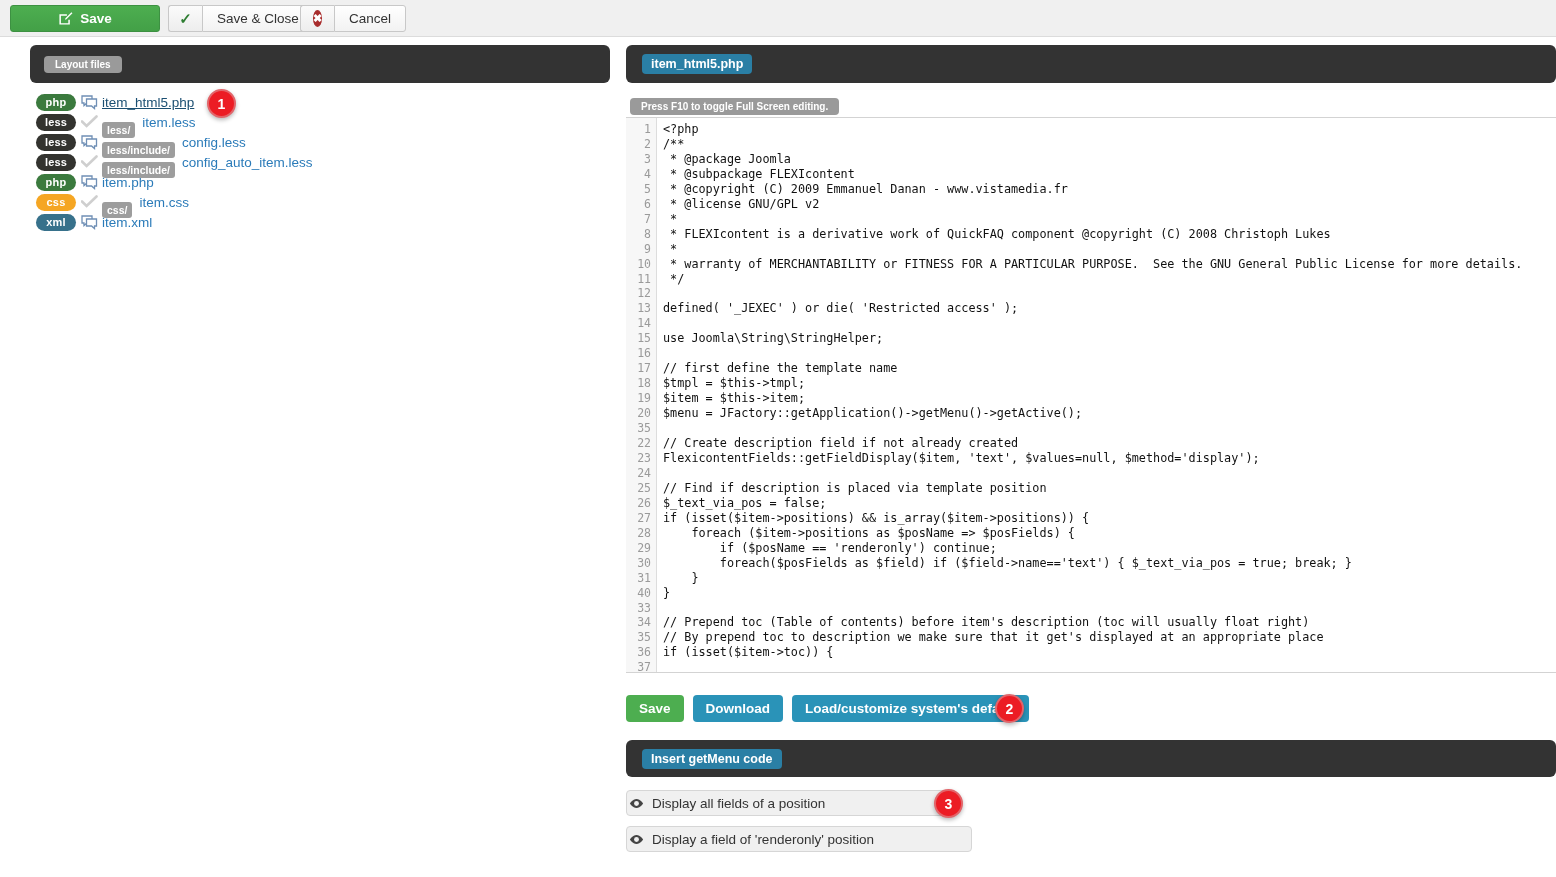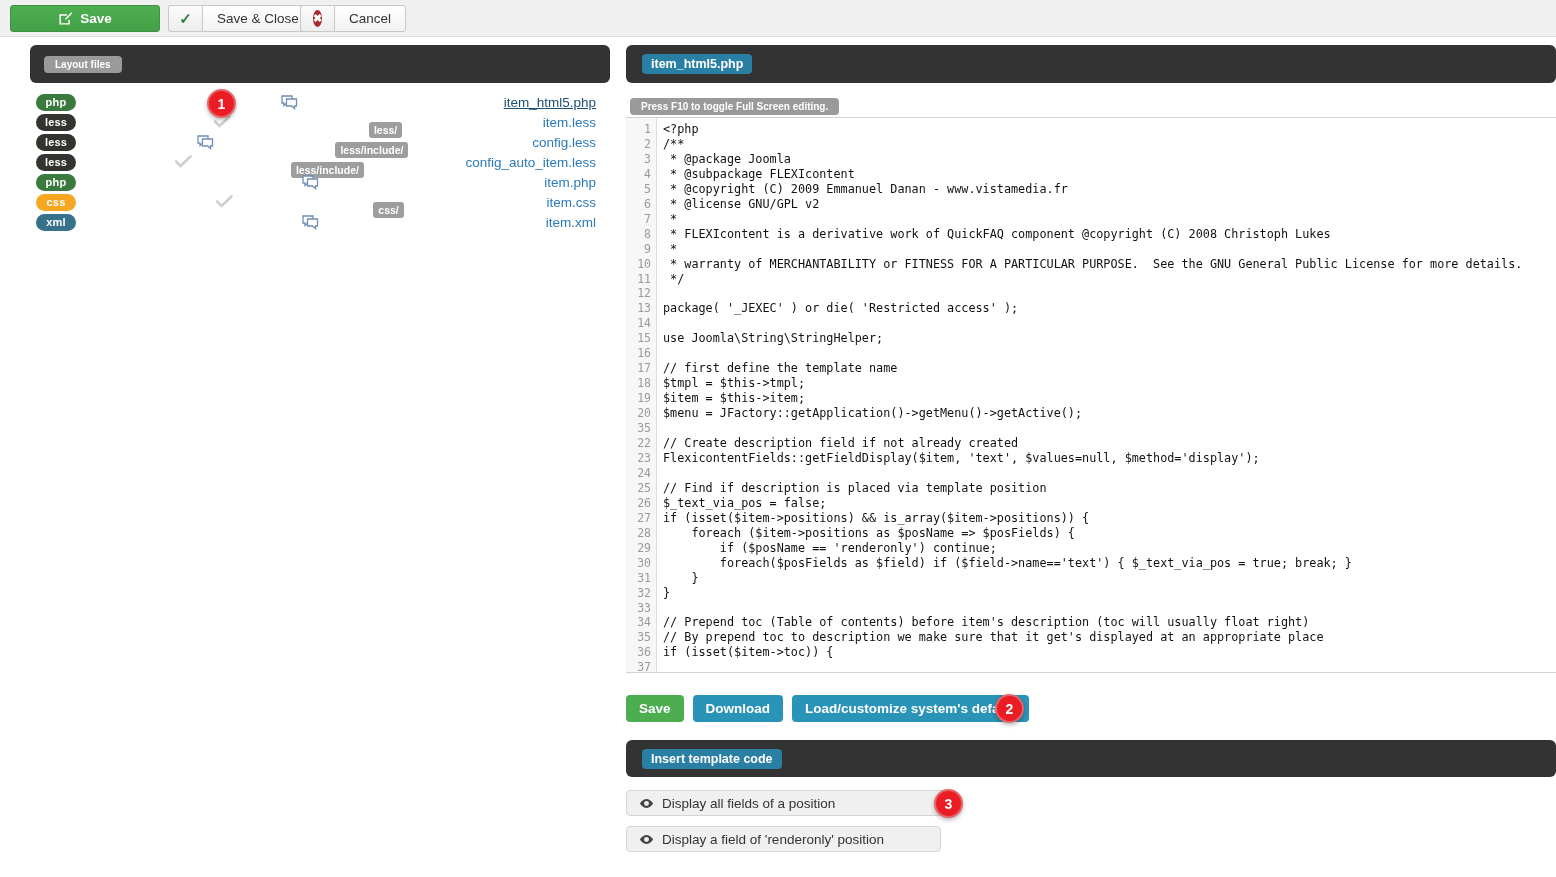--- a/index.html
+++ b/index.html
@@ -80,21 +80,21 @@
     position: absolute; left: 30px; top: 45px;
     width: 580px; height: 38px;
     padding-left: 14px;
   }
   #file-list {
     position: absolute; left: 36px; top: 92px;
     width: 560px;
   }
   .file-row {
     display: flex; align-items: center;
-    height: 20px; margin-bottom: 0px; justify-content: space-between;
+    height: 20px; margin-bottom: 0px;
   }
   .ext-badge {
     width: 40px; height: 17px;
     border-radius: 9px;
     color: #fff; font-size: 11px; font-weight: bold;
     display: flex; align-items: center; justify-content: center;
     letter-spacing: .2px;
     flex: 0 0 auto;
   }
   .ext-php  { background: #3b7a3e; }
@@ -182,28 +182,28 @@
   }
   #display-rows {
     position: absolute; left: 626px; top: 790px;
   }
   .disp-row {
     height: 26px;
     background: #f0f0f0;
     border: 1px solid #d6d6d6;
     border-radius: 4px;
     display: flex; align-items: center;
-    padding: 0 12px;
+    padding: 0 2px;
     margin-bottom: 10px;
     font-size: 13.5px;
     color: #333;
     cursor: pointer;
   }
   #disp-row-0 { width: 325px; }
-  #disp-row-1 { width: 315px; }
+  #disp-row-1 { width: 346px; }
   .eye-ico { margin-right: 8px; display:flex; align-items:center; }
   .eye-ico svg { display: block; }
 
   
   .step-badge {
     position: absolute;
     width: 29px; height: 29px; border-radius: 50%;
     background: #ec1c24;
     border: 2px solid #e2656a;
     color: #fff; font-size: 14px; font-weight: bold;
@@ -363,41 +363,41 @@
       <div>22</div>
       <div>23</div>
       <div>24</div>
       <div>25</div>
       <div>26</div>
       <div>27</div>
       <div>28</div>
       <div>29</div>
       <div>30</div>
       <div>31</div>
-      <div>32</div>
+      <div>40</div>
       <div>33</div>
       <div>34</div>
       <div>35</div>
       <div>36</div>
       <div>37</div>
     </div>
   <div id="code">
       <div>&lt;?php</div>
       <div>/**</div>
       <div> * @package Joomla</div>
       <div> * @subpackage FLEXIcontent</div>
       <div> * @copyright (C) 2009 Emmanuel Danan - www.vistamedia.fr</div>
       <div> * @license GNU/GPL v2</div>
       <div> *</div>
       <div> * FLEXIcontent is a derivative work of QuickFAQ component @copyright (C) 2008 Christoph Lukes</div>
       <div> *</div>
       <div> * warranty of MERCHANTABILITY or FITNESS FOR A PARTICULAR PURPOSE.  See the GNU General Public License for more details.</div>
       <div> */</div>
       <div> </div>
-      <div>package( '_JEXEC' ) or die( 'Restricted access' );</div>
+      <div>defined( '_JEXEC' ) or die( 'Restricted access' );</div>
       <div> </div>
       <div>use Joomla\String\StringHelper;</div>
       <div> </div>
       <div>// first define the template name</div>
       <div>$tmpl = $this-&gt;tmpl;</div>
       <div>$item = $this-&gt;item;</div>
       <div>$menu = JFactory::getApplication()-&gt;getMenu()-&gt;getActive();</div>
       <div> </div>
       <div>// Create description field if not already created</div>
       <div>FlexicontentFields::getFieldDisplay($item, 'text', $values=null, $method='display');</div>
@@ -418,21 +418,21 @@
 </div>
 
 <div id="actions">
     <button class="act-btn act-green">Save</button>
     <button class="act-btn act-blue">Download</button>
     <button class="act-btn act-blue">Load/customize system's default</button>
   </div>
 <div class="step-badge" id="badge-2">2</div>
 
 <div id="insert-header" class="dark-header">
-  <span class="pill-blue">Insert template code</span>
+  <span class="pill-blue">Insert getMenu code</span>
 </div>
 
 <div id="display-rows">
     <div class="disp-row" id="disp-row-0">
       <span class="eye-ico">
         <svg width="15" height="11" viewBox="0 0 16 11">
           <path d="M8 .8C3.8.8 1 5.5 1 5.5S3.8 10.2 8 10.2 15 5.5 15 5.5 12.2.8 8 .8z" fill="#444"></path>
           <circle cx="8" cy="5.5" r="2.6" fill="#f0f0f0"></circle>
         </svg>
       </span>

